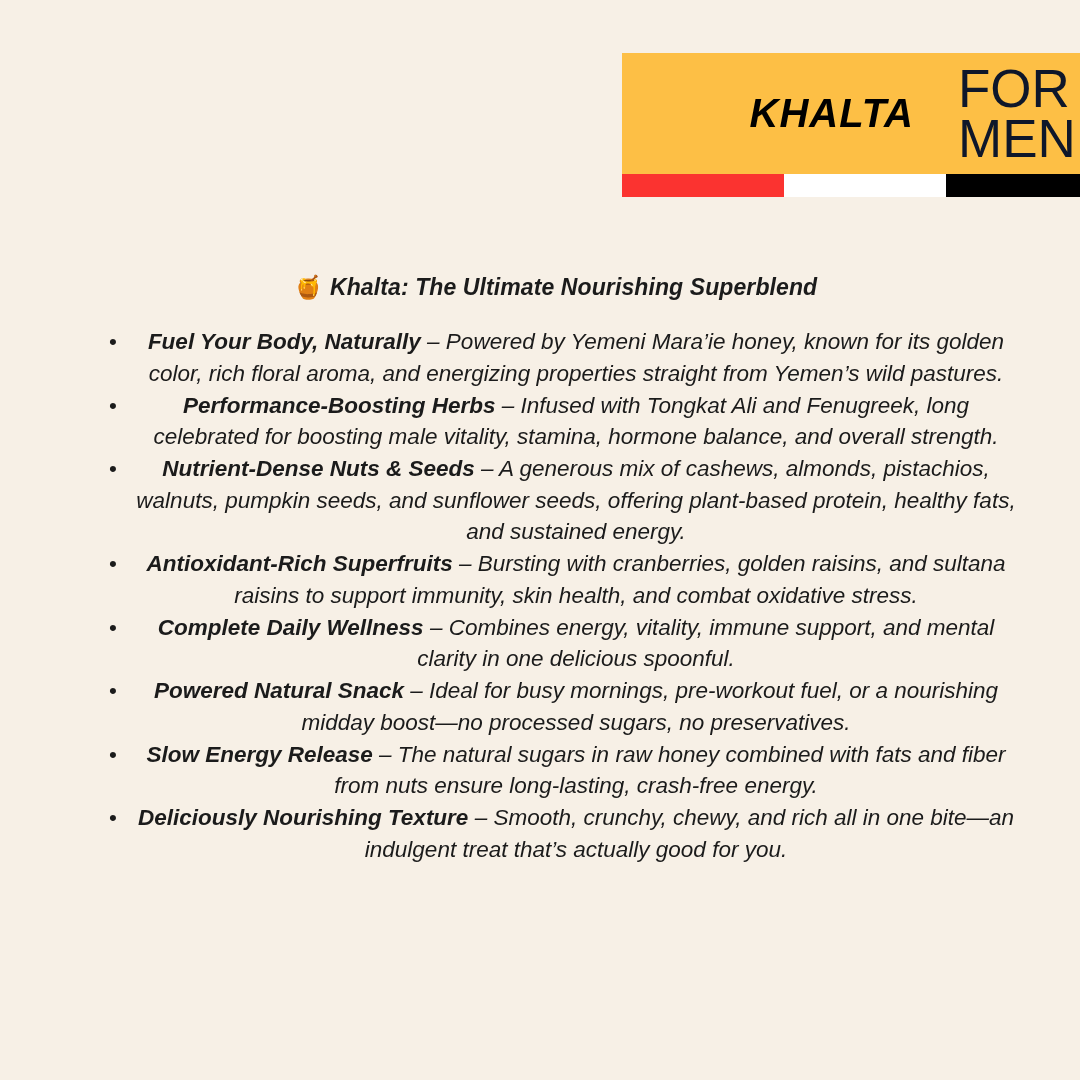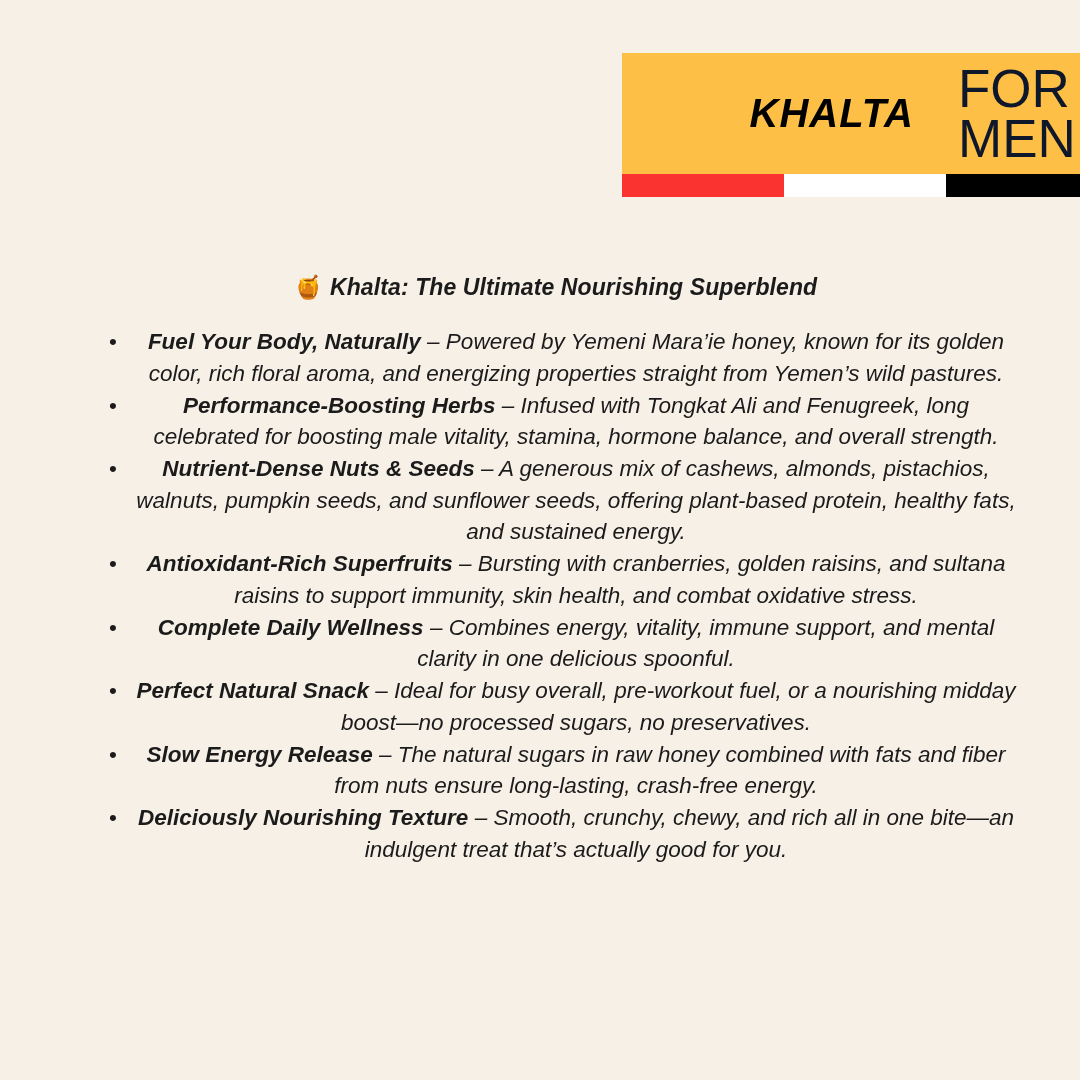--- a/index.html
+++ b/index.html
@@ -175,21 +175,21 @@
     <li>
       <span class="bullet">•</span><span class="term">Nutrient-Dense Nuts &amp; Seeds</span><span class="desc"> – A generous mix of cashews, almonds, pistachios, walnuts, pumpkin seeds, and sunflower seeds, offering plant-based protein, healthy fats, and sustained energy.</span>
     </li>
     <li>
       <span class="bullet">•</span><span class="term">Antioxidant-Rich Superfruits</span><span class="desc"> – Bursting with cranberries, golden raisins, and sultana raisins to support immunity, skin health, and combat oxidative stress.</span>
     </li>
     <li>
       <span class="bullet">•</span><span class="term">Complete Daily Wellness</span><span class="desc"> – Combines energy, vitality, immune support, and mental clarity in one delicious spoonful.</span>
     </li>
     <li>
-      <span class="bullet">•</span><span class="term">Perfect Natural Snack</span><span class="desc"> – Ideal for busy overall, pre-workout fuel, or a nourishing midday boost—no processed sugars, no preservatives.</span>
+      <span class="bullet">•</span><span class="term">Powered Natural Snack</span><span class="desc"> – Ideal for busy mornings, pre-workout fuel, or a nourishing midday boost—no processed sugars, no preservatives.</span>
     </li>
     <li>
       <span class="bullet">•</span><span class="term">Slow Energy Release</span><span class="desc"> – The natural sugars in raw honey combined with fats and fiber from nuts ensure long-lasting, crash-free energy.</span>
     </li>
     <li>
       <span class="bullet">•</span><span class="term">Deliciously Nourishing Texture</span><span class="desc"> – Smooth, crunchy, chewy, and rich all in one bite—an indulgent treat that’s actually good for you.</span>
     </li>
   </ul>
 
 </div>

